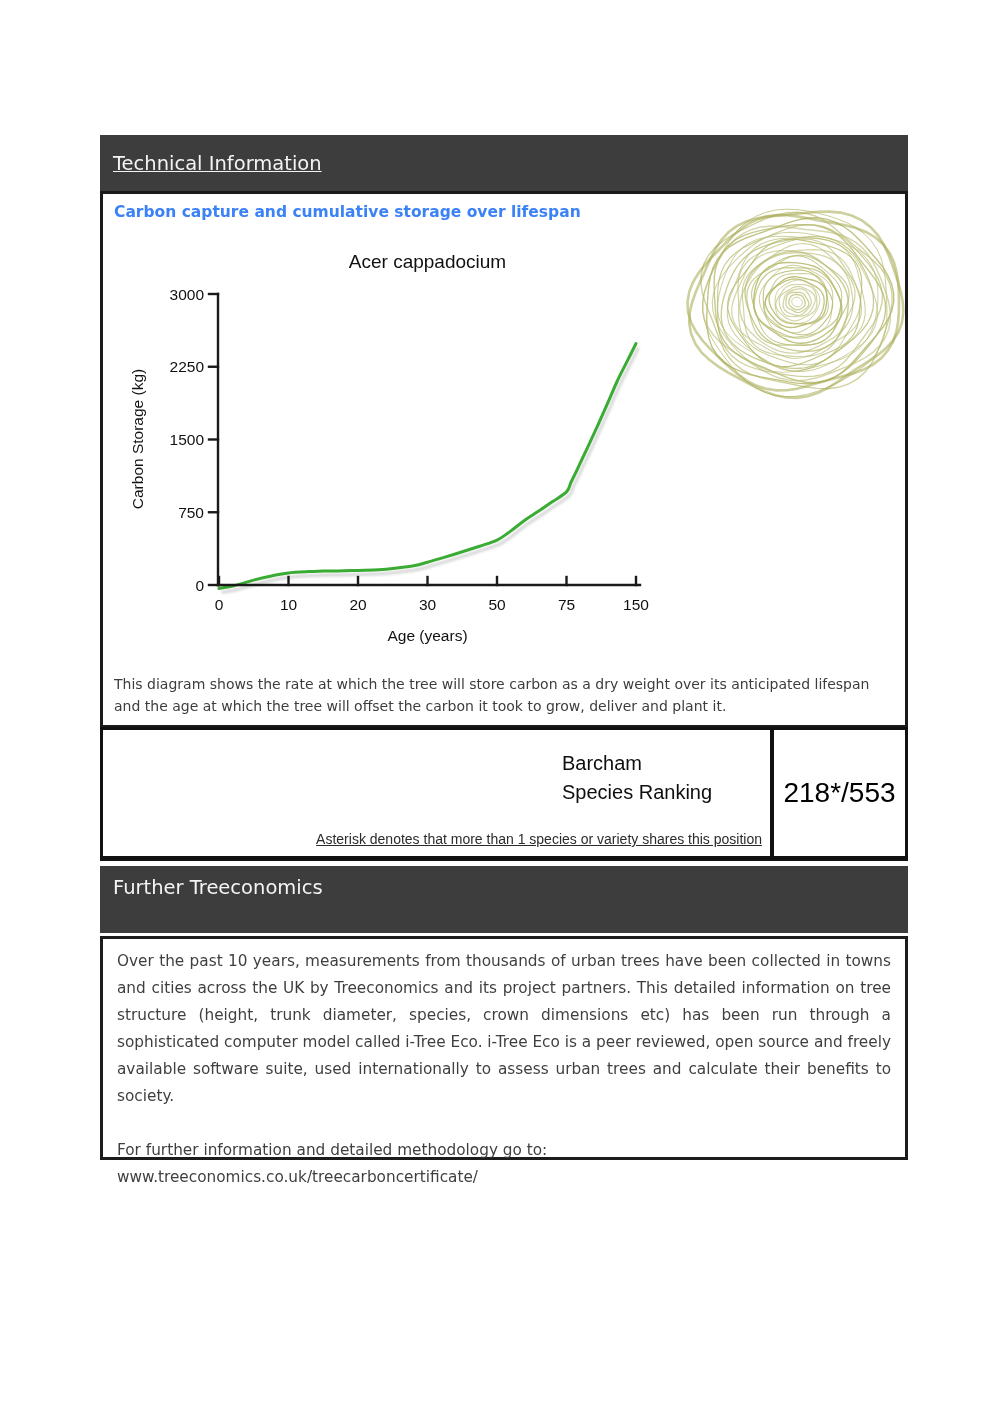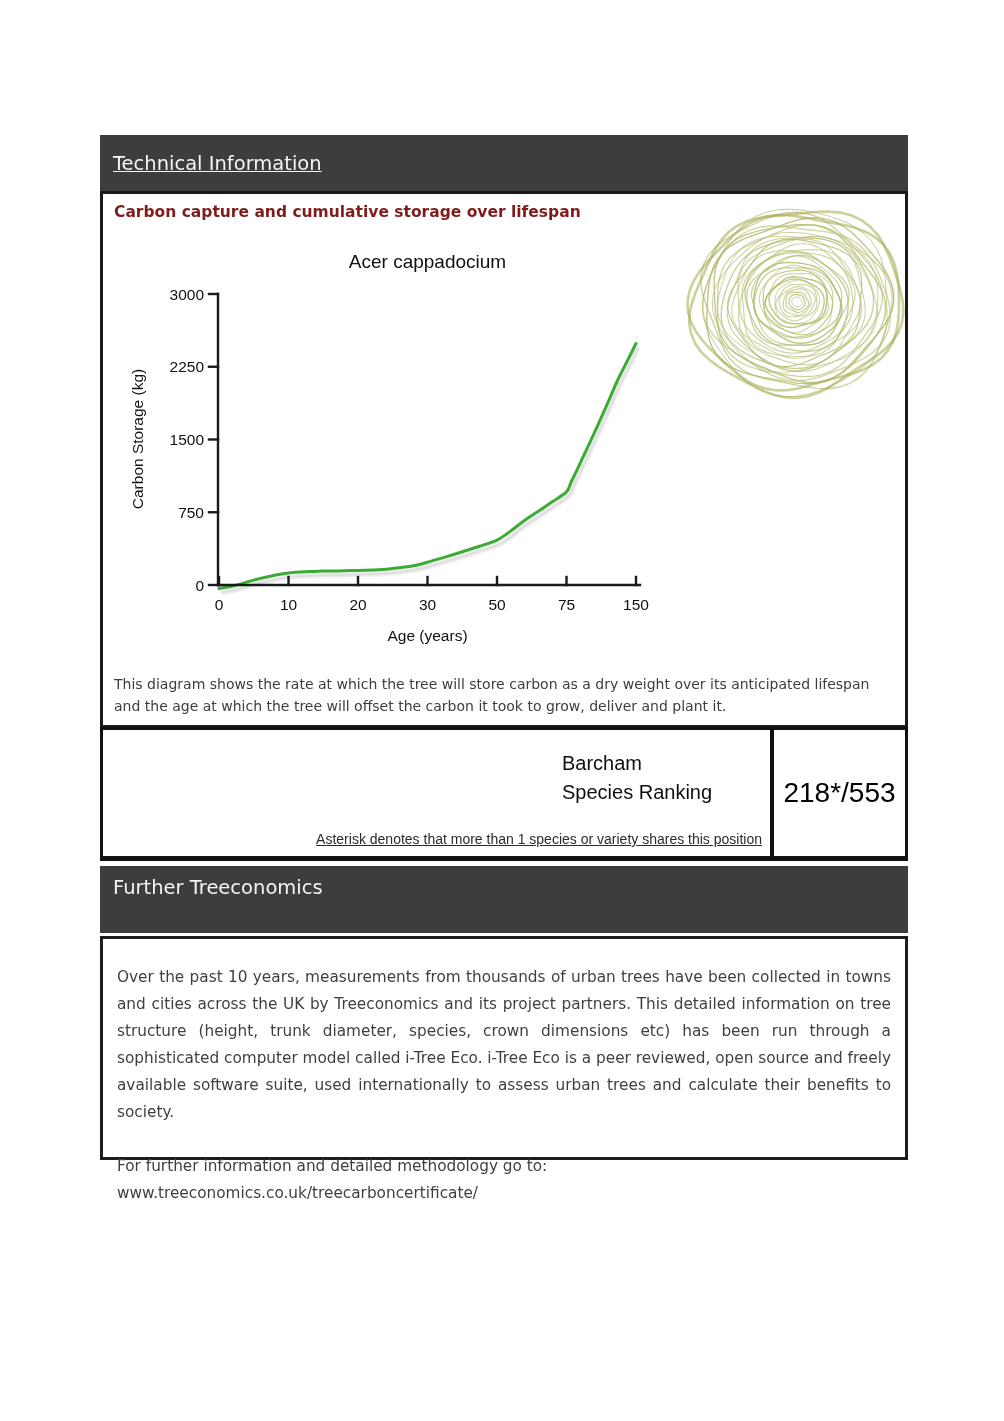--- a/index.html
+++ b/index.html
@@ -17,21 +17,21 @@
     display:flex; align-items:center;
   }
   .bar.tech { top:135px; height:56px;text-decoration:underline; }
   .bar.further { top:866px; height:67px; align-items:flex-start; padding-top:10px; }
 
   
   .chart-box {
     left:100px; top:191px; width:808px; height:536px;
     background:#fff; border:3px solid #1a1a1a; border-bottom-width:2px;
   }
-  .box-title { position:absolute; left:11px; top:9px; font-size:15.5px; font-weight:bold; color:#7f1d1d; }
+  .box-title { position:absolute; left:11px; top:9px; font-size:15.5px; font-weight:bold; color:#3b82f6; }
   #chart-svg { position:absolute; left:0; top:0; }
   #chart-svg text { font-family:"Liberation Sans","DejaVu Sans",sans-serif; fill:#111111; }
   #chart-svg .tick-label { font-size:15.5px; }
   #chart-svg .axis-title { font-size:15.5px; }
   #chart-svg .chart-title { font-size:19px; }
 
   .caption {
     position:absolute; left:11px; top:479px; width:786px;
     font-size:14px; line-height:22px; color:#3d3d3d;
   }
@@ -65,21 +65,21 @@
     width:131px; display:flex; align-items:center; justify-content:center;
     font-family:"Liberation Sans","DejaVu Sans",sans-serif;
     font-size:28px; color:#000;
   }
 
   
   .info-box {
     left:100px; top:936px; width:808px; height:224px;
     border:3px solid #1c1c1c; background:#fff; padding:9px 14px;
   }
-  .info-box p { font-size:15.3px; line-height:27px; text-align:justify; color:#3f3f3f;margin-top:16px; }
+  .info-box p { font-size:15.3px; line-height:27px; text-align:justify; color:#3f3f3f; }
   .info-box p.second { margin-top:27px; text-align:left; }
 </style>
 </head>
 <body>
 
 <div class="abs bar tech">
   <span>Technical Information</span>
 </div>
 
 <div class="abs chart-box">

